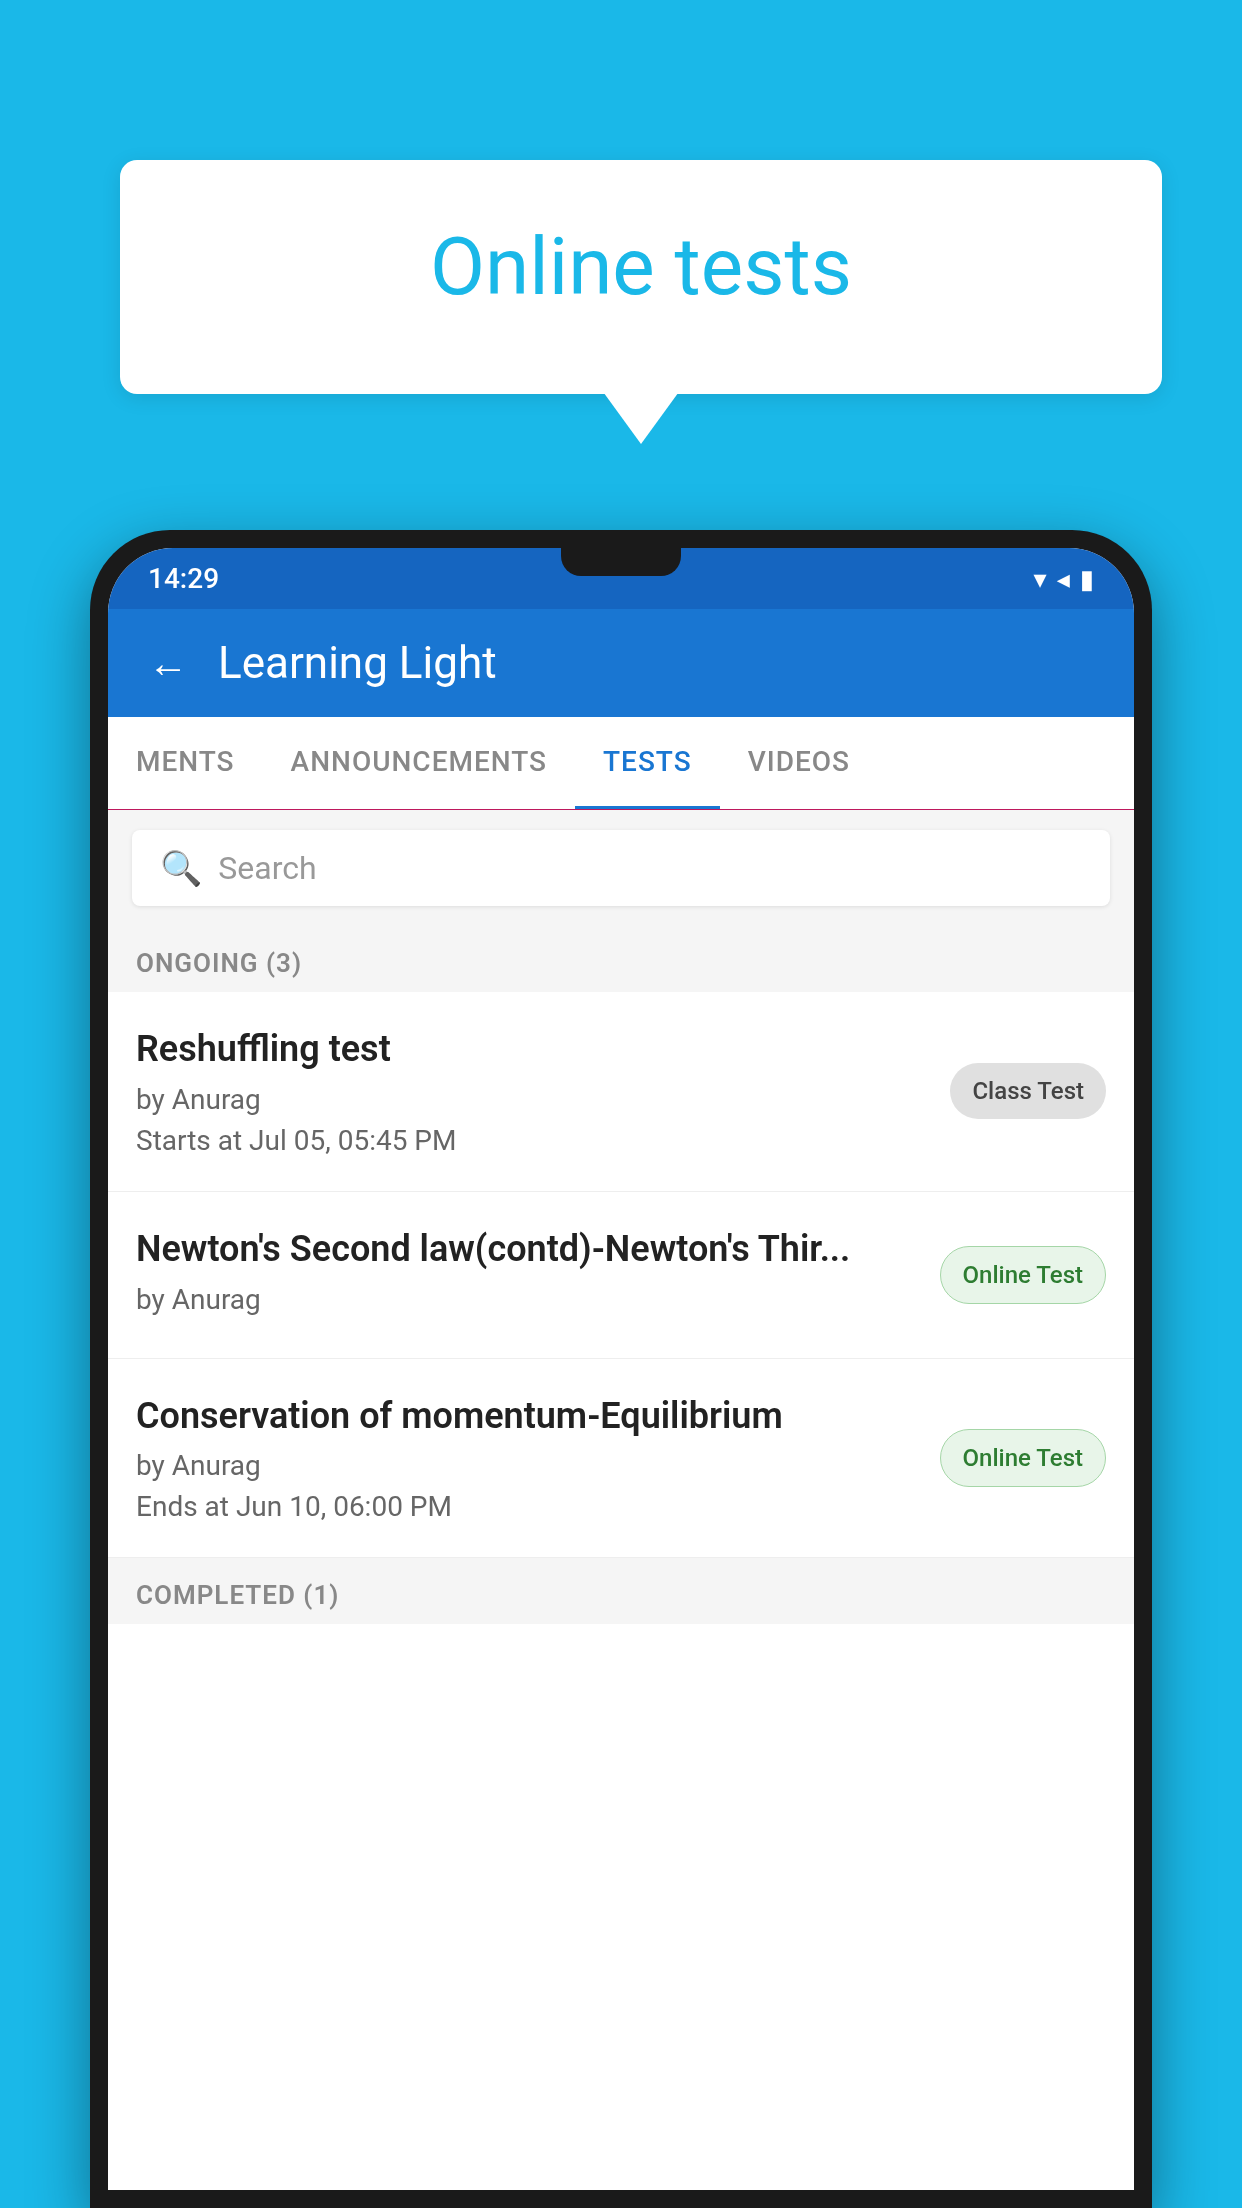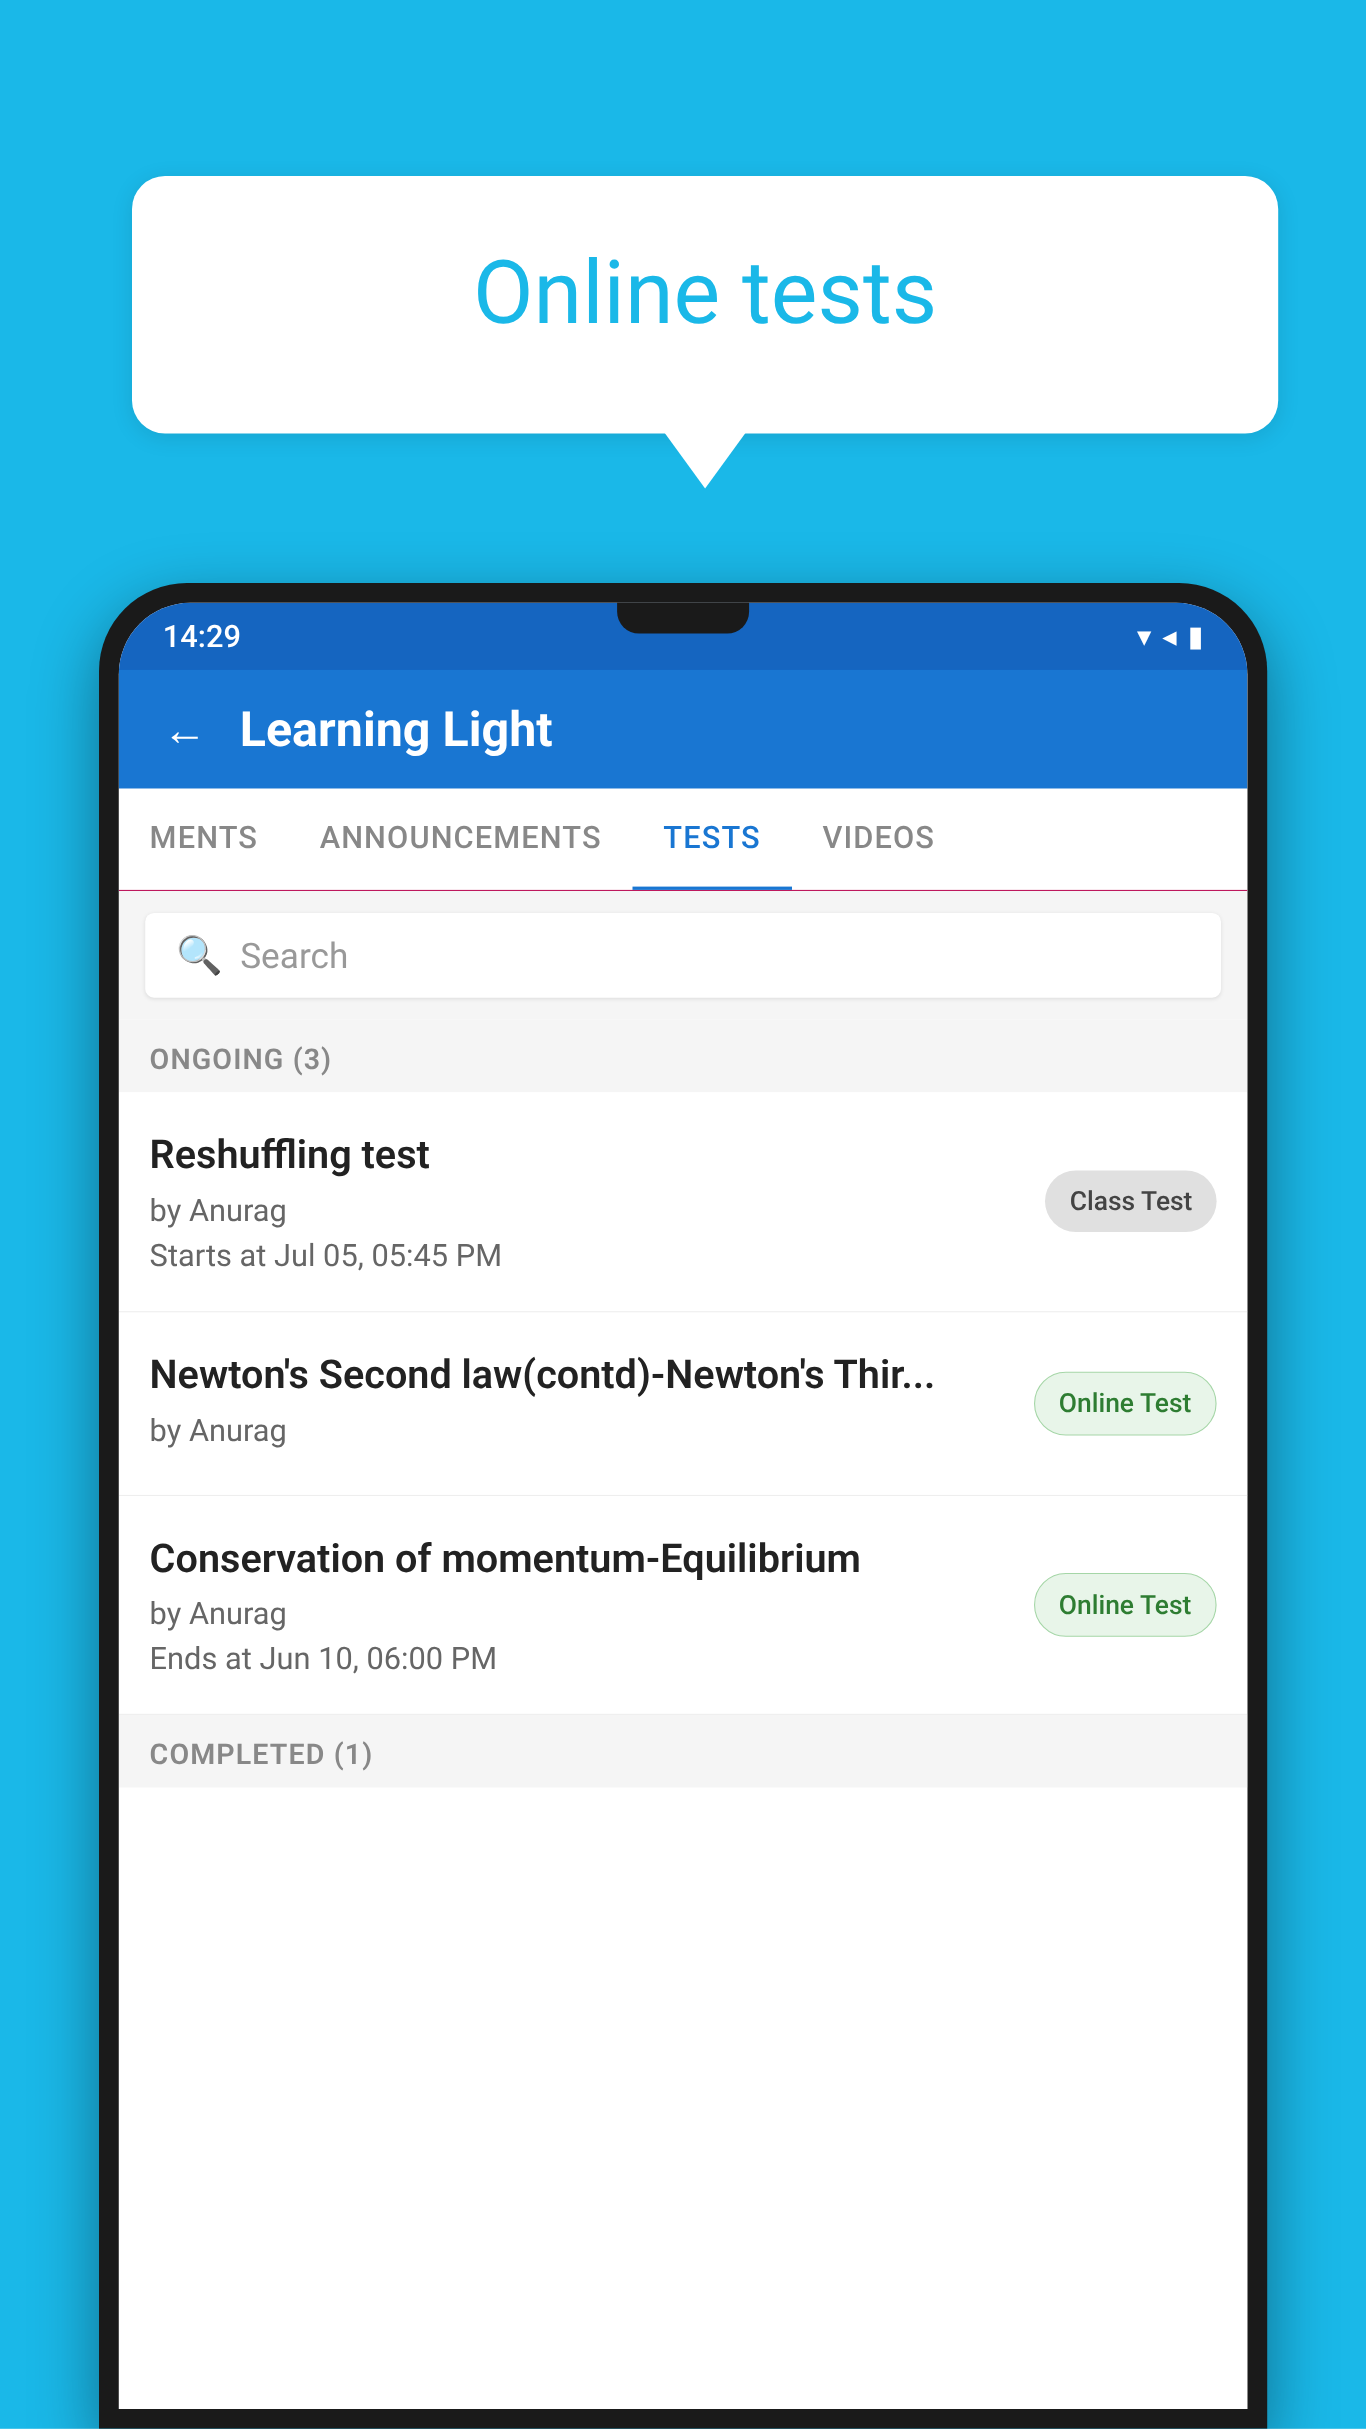--- a/index.html
+++ b/index.html
@@ -14,21 +14,21 @@
       position: relative;
     }
 
     
     .speech-bubble {
       position: absolute;
       top: 160px;
       left: 80px;
       right: 80px;
       background: white;
-      border-radius: 30px;
+      border-radius: 17px;
       padding: 60px 80px;
       text-align: center;
       box-shadow: 0 4px 20px rgba(0,0,0,0.1);
       margin-left: 40px;
     }
 
     .speech-bubble::after {
       content: '';
       position: absolute;
       bottom: -50px;
@@ -130,21 +130,21 @@
 
     .back-arrow {
       color: white;
       font-size: 40px;
       cursor: pointer;
     }
 
     .app-title {
       color: white;
       font-size: 44px;
-      font-weight: 700;
+      font-weight: 400;
     }
 
     
     .tabs-container {
       background: white;
       display: flex;
       border-bottom: 1px solid #be185d;
       flex-shrink: 0;
     }
 

